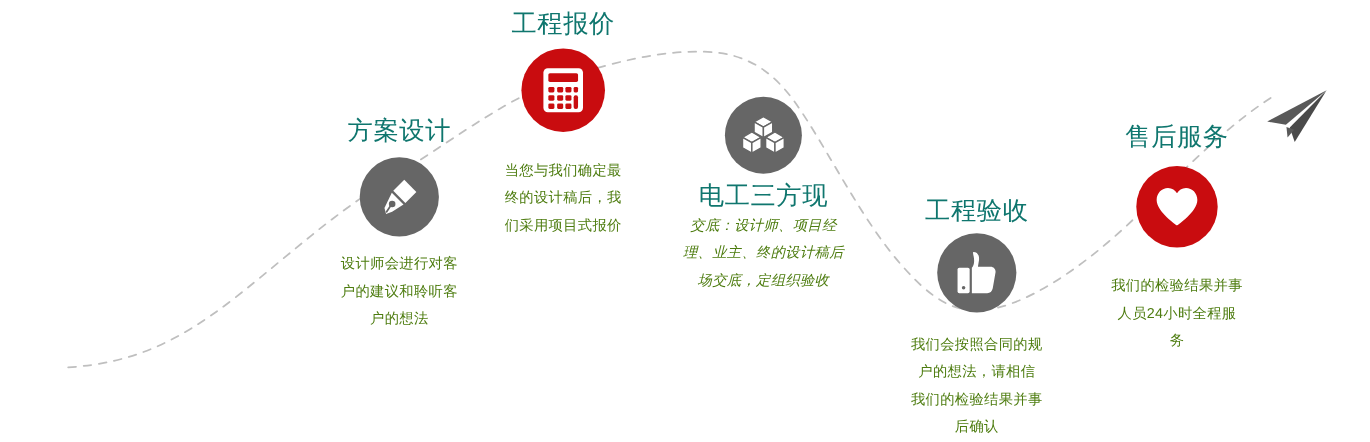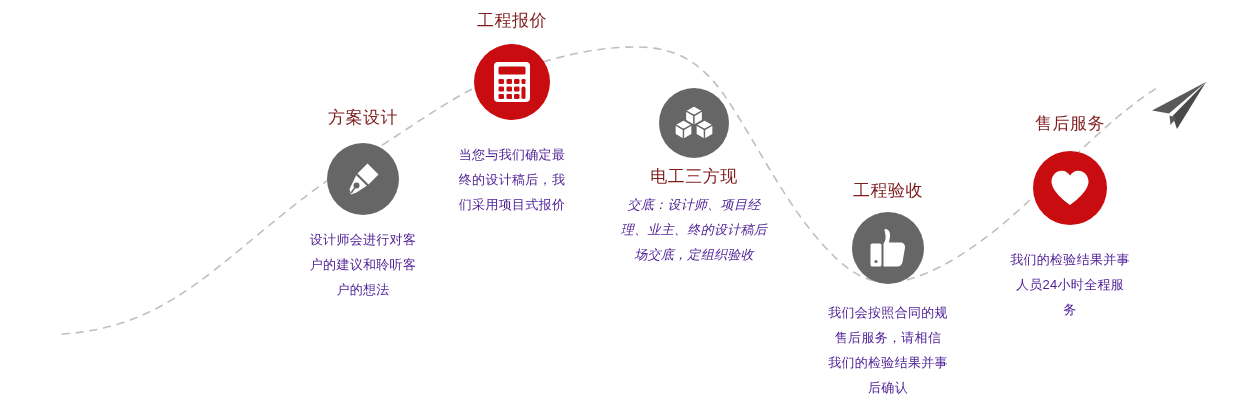--- a/index.html
+++ b/index.html
@@ -24,29 +24,29 @@
     top: 0;
     width: 1245px;
     height: 402px;
     pointer-events: none;
   }
   .step {
     position: absolute;
     text-align: center;
   }
   .step-title {
-    font-size: 17px;
-    color: #7f1d1d;
+    font-size: 23px;
+    color: #0f766e;
     line-height: 22px;
     white-space: nowrap;
     letter-spacing: 0.5px;
   }
   .step-desc {
     font-size: 13px;
-    color: #4c1d95;
+    color: #4d7c0f;
     line-height: 25px;
     letter-spacing: 0.3px;
   }
   .icon-circle {
     width: 72px;
     height: 72px;
     border-radius: 50%;
     display: flex;
     align-items: center;
     justify-content: center;
@@ -196,21 +196,21 @@
           <g fill="#ffffff">
             <path d="M18 3 C21.5 3 23.5 6 23 10.5 L22 16.5 L33.5 16.5 C36.5 16.5 38.5 19 38 21.8 L35.5 36 C35 38.8 33 40.5 30.5 40.5 L16.5 40.5 L16.5 17.5 C18.5 15 19 12 18.2 7.5 C17.9 5.5 17 3 18 3 Z"></path>
             <rect x="3.5" y="17.5" width="11" height="23" rx="1.6"></rect>
           </g>
           <circle cx="9" cy="35.5" r="1.6" fill="#666666"></circle>
         </svg>
       </span>
     </div>
     <div class="step-desc">
       <div>我们会按照合同的规</div>
-      <div>售后服务，请相信</div>
+      <div>户的想法，请相信</div>
       <div>我们的检验结果并事</div>
       <div>后确认</div>
     </div>
   </div>
 
   <div class="step" id="step-6">
     <div class="step-title">售后服务</div>
     <div class="icon-circle red">
       <span>
         <svg width="42" height="40" viewBox="0 0 42 40" xmlns="http://www.w3.org/2000/svg">

